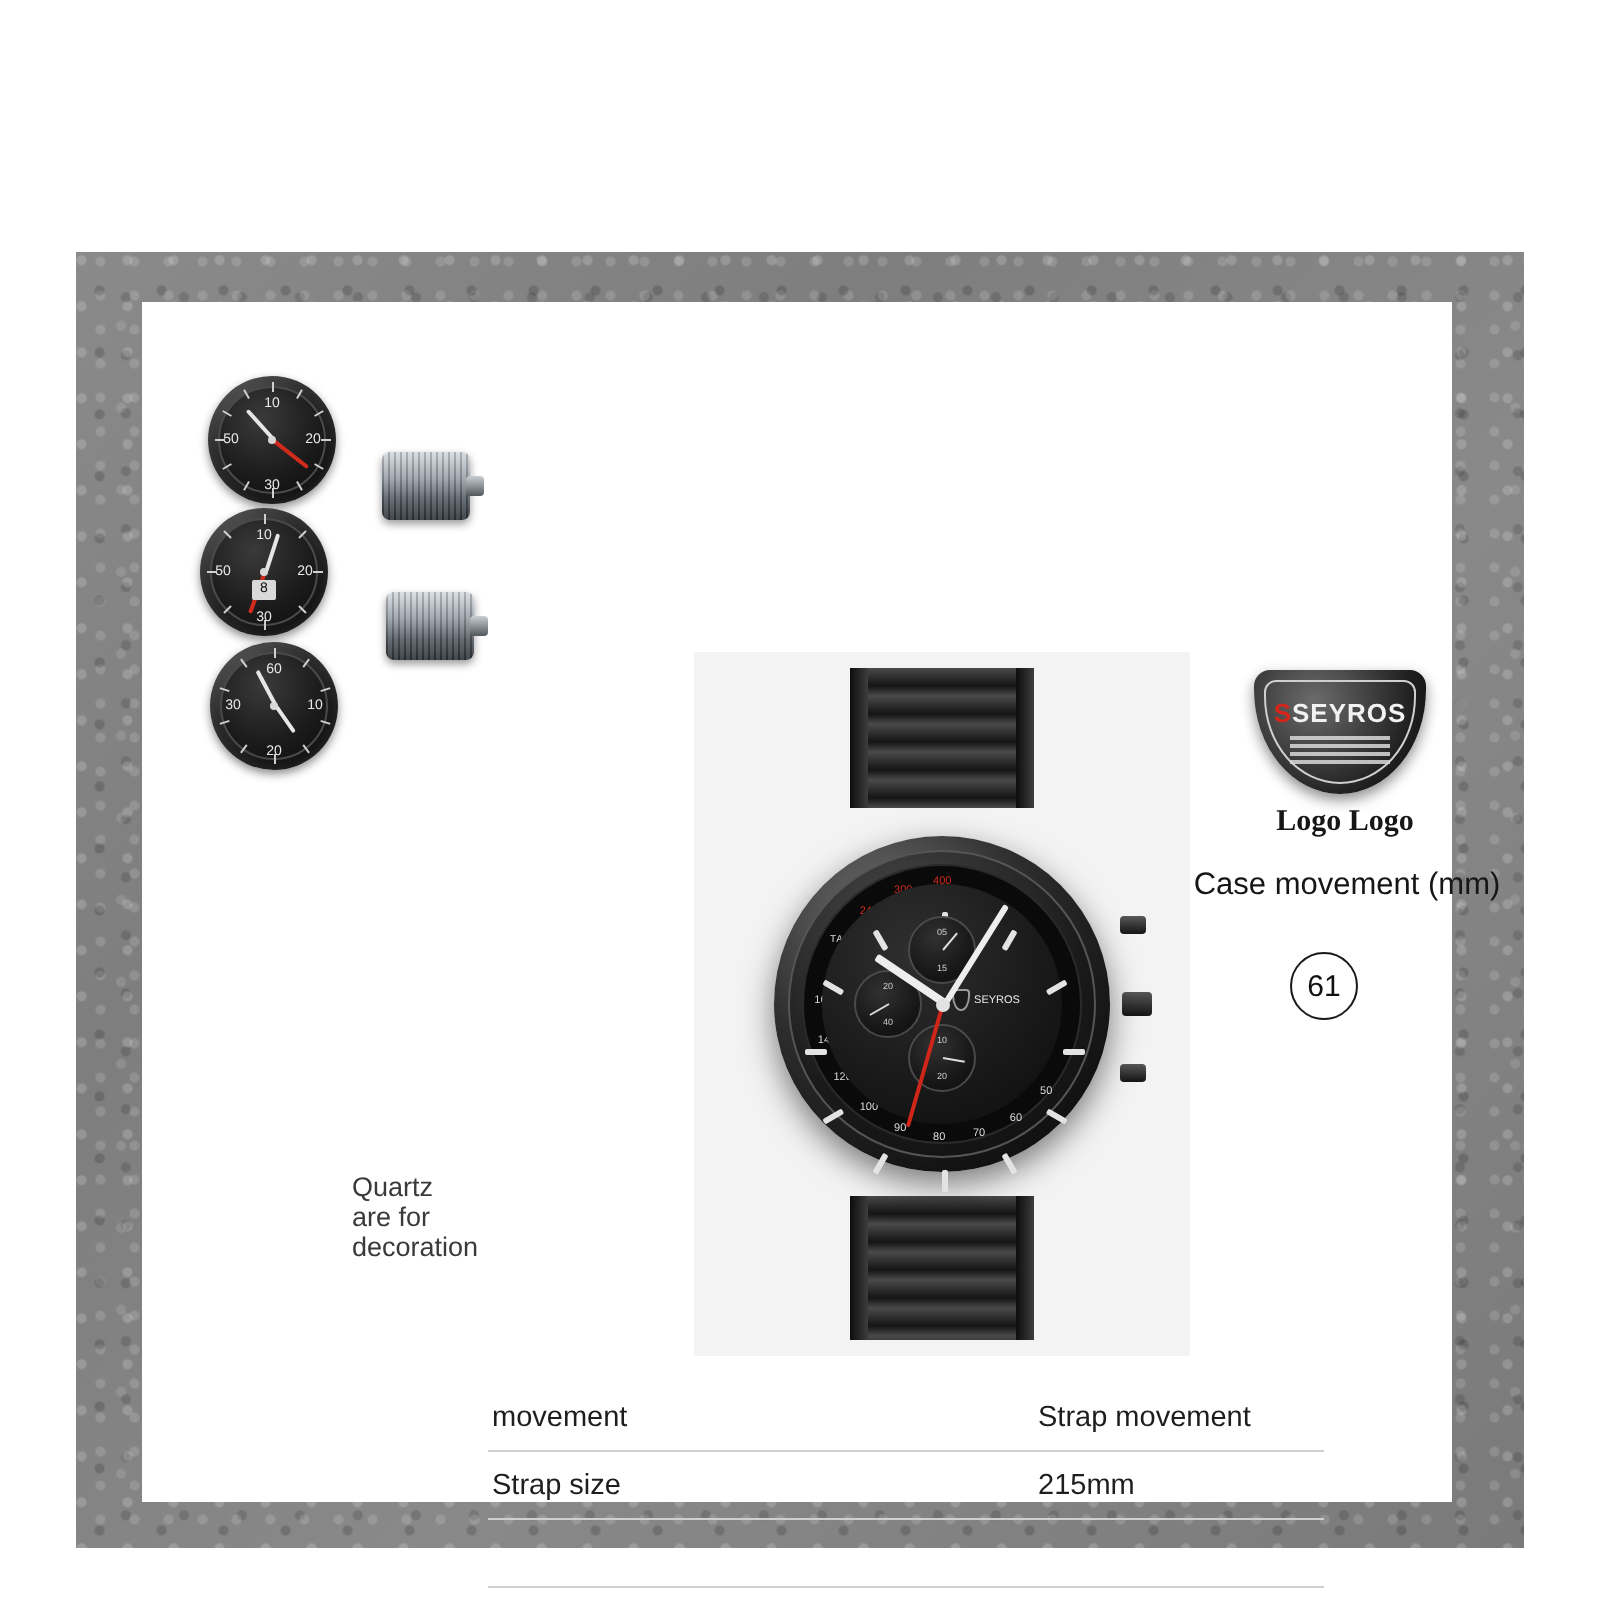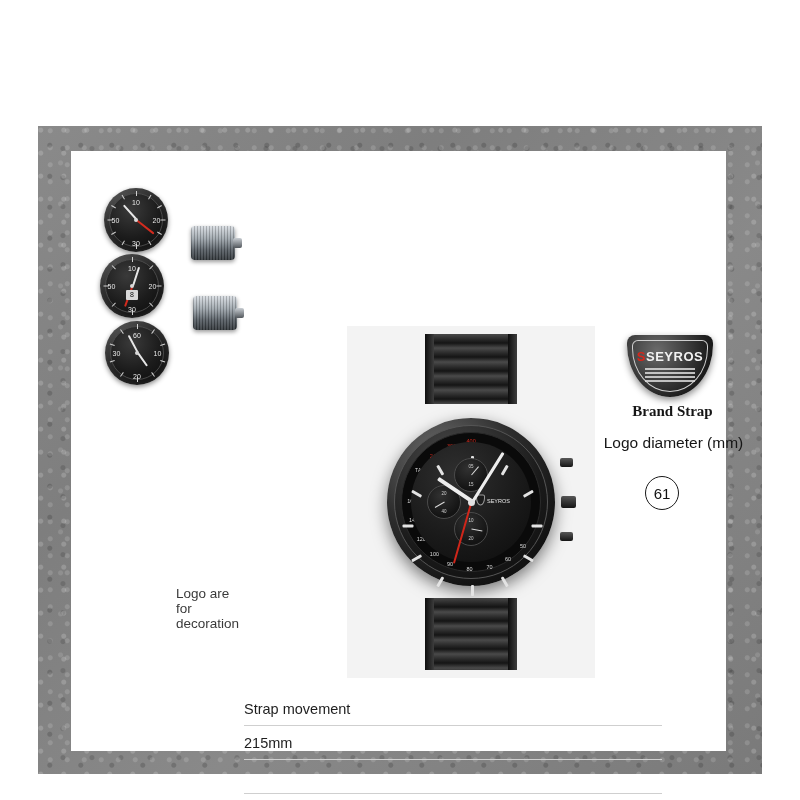--- a/index.html
+++ b/index.html
@@ -375,21 +375,21 @@
 
       <div class="crown" style="left:120px; top:75px; width:44px; height:34px;">
         <div class="ridges"></div>
           <div class="stub"></div>
       </div>
       <div class="crown" style="left:122px; top:145px; width:44px; height:34px;">
         <div class="ridges"></div>
           <div class="stub"></div>
       </div>
 
-      <div class="deco-caption">Logo are for decoration</div>
+      <div class="deco-caption">Quartz are for decoration</div>
     </div>
 
     <div class="photo">
       <div class="bracelet top"></div>
       <div class="bracelet bottom"></div>
 
       <div class="pushers">
         <div class="pusher" style="right:-6px; top:-44px;"></div>
         <div class="pusher" style="right:-9px; top:-6px; height:12px; width:15px;"></div>
         <div class="pusher" style="right:-6px; top:30px;"></div>
@@ -459,30 +459,32 @@
     </div>
 
     <div class="brand-shield">
       <div class="sh-outer"></div>
       <div class="sh-inner"></div>
       <div class="sh-text">
         <span class="r">S</span><span>SEYROS</span>
       </div>
       <div class="sh-bars"></div>
     </div>
-    <div class="brand-label">Brand Strap</div>
-
-    <div class="case-dia-label">Logo diameter (mm)</div>
+    <div class="brand-label">Logo Logo</div>
+
+    <div class="case-dia-label">Case movement (mm)</div>
     <div class="dia-circle">61</div>
 
     <div class="spec">
       <div class="spec-row">
+        <div class="spec-key">movement</div>
         <div class="spec-val">Strap movement</div>
       </div>
       <div class="spec-row">
+        <div class="spec-key">Strap size</div>
         <div class="spec-val">215mm</div>
       </div>
       <div class="spec-row">
         
         
       </div>
 
     </div>
 
   </div>

